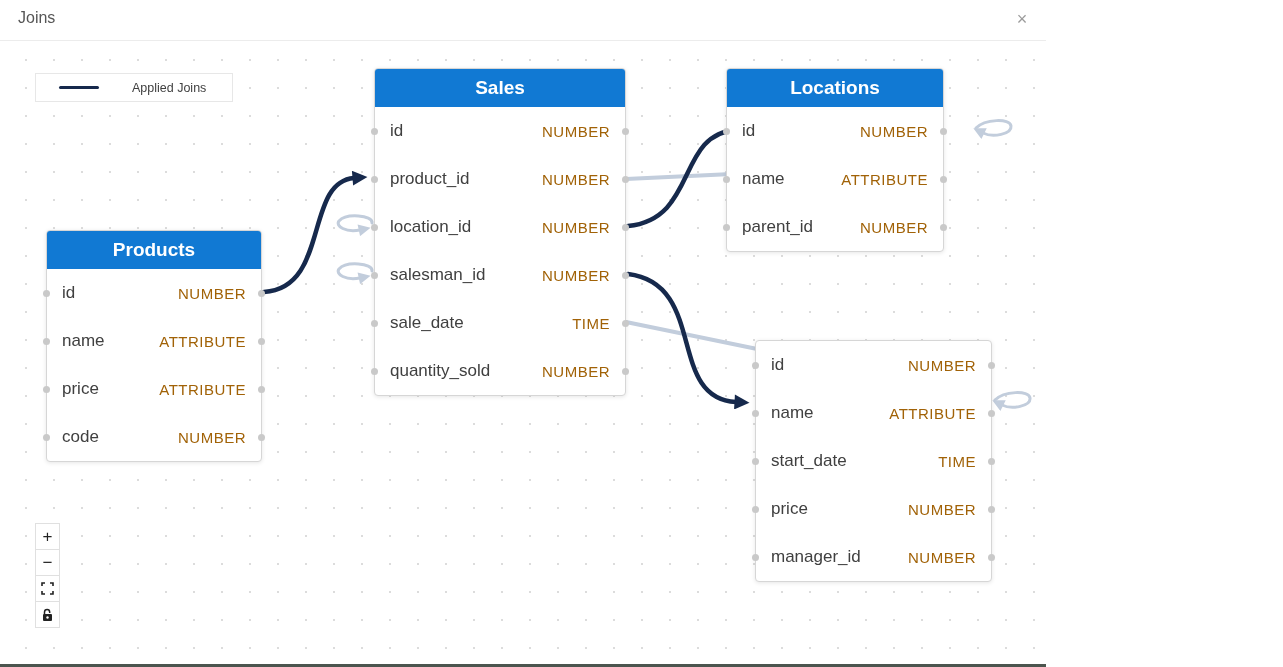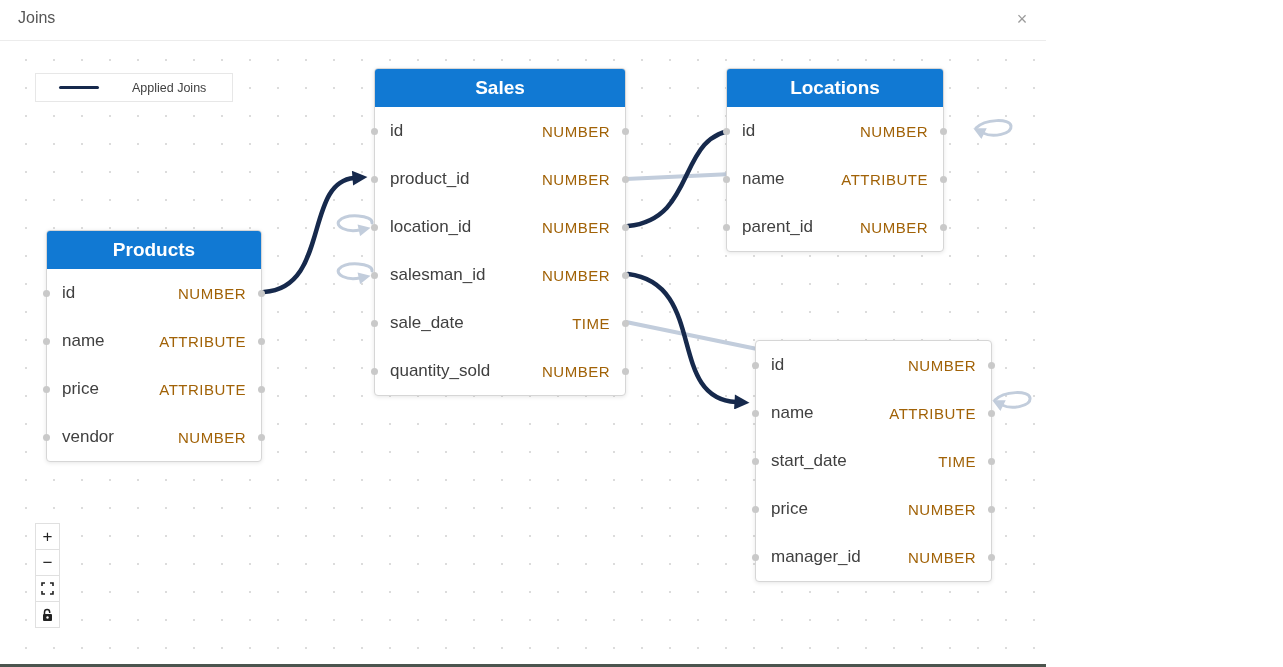--- a/index.html
+++ b/index.html
@@ -120,21 +120,21 @@
             <span class="dot l"></span>
             <span class="dot r"></span>
           </div>
           <div class="row">
             <span class="fname">price</span>
             <span class="ftype">ATTRIBUTE</span>
             <span class="dot l"></span>
             <span class="dot r"></span>
           </div>
           <div class="row">
-            <span class="fname">vendor</span>
+            <span class="fname">code</span>
             <span class="ftype">NUMBER</span>
             <span class="dot l"></span>
             <span class="dot r"></span>
           </div>
         </div>
         <div class="card" style="left: 374px; top: 28px; width: 250px;">
           <div class="card-header">Sales</div>
           <div class="row">
             <span class="fname">id</span>
             <span class="ftype">NUMBER</span>

